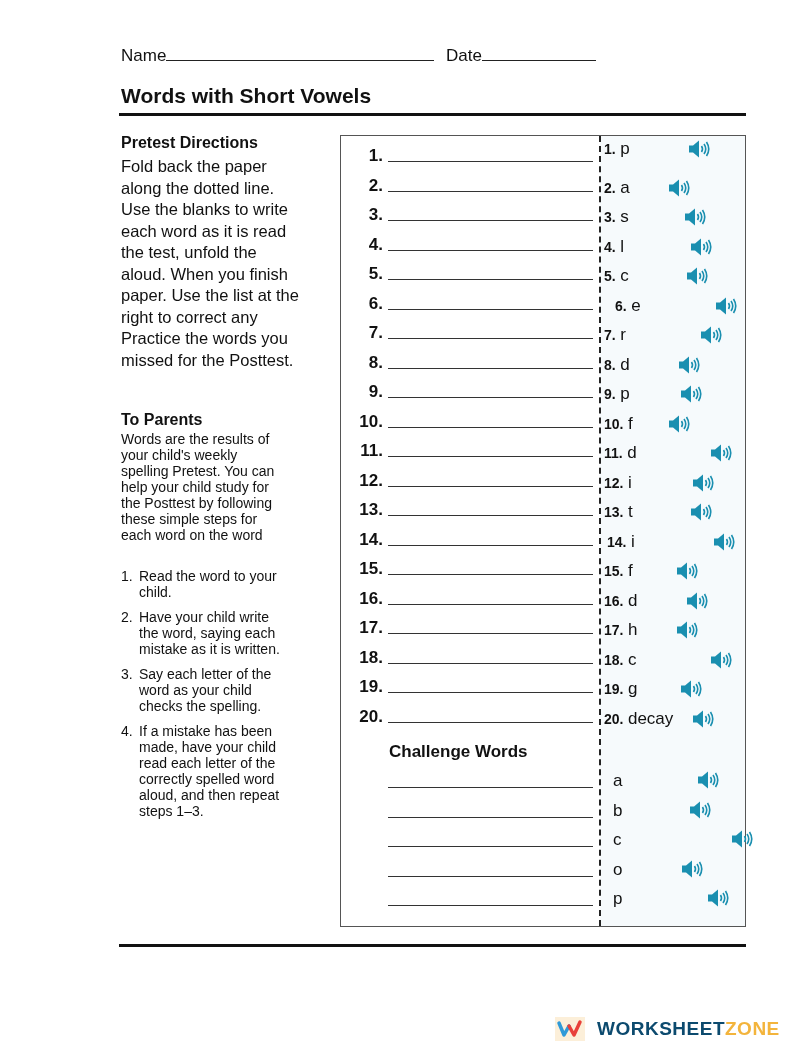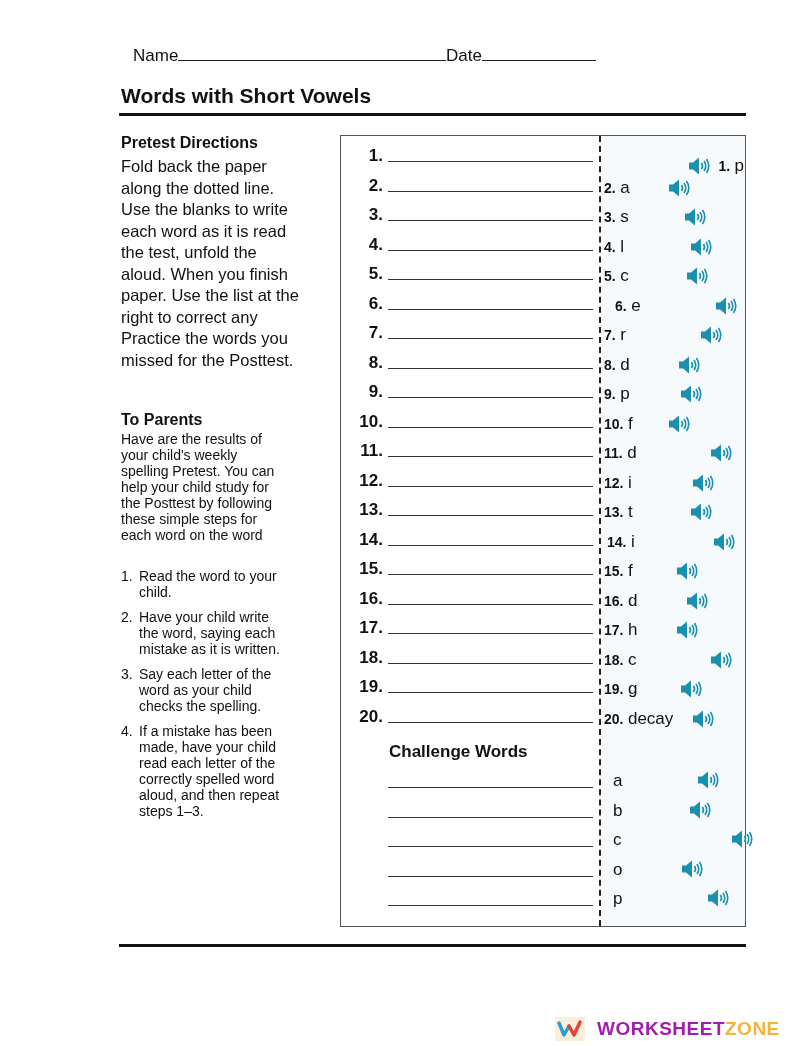--- a/index.html
+++ b/index.html
@@ -22,21 +22,21 @@
   .row-num { font-size:17px; font-weight:bold; text-align:right; width:42px; }
   .blank { border-bottom:1.5px solid #333; }
   .key-num { font-size:14px; font-weight:bold; }
   .key-word { font-size:17px; }
   .spk { width:24px; height:20px; }
   .brand-text { font-size:19px; font-weight:bold; letter-spacing:0.5px; }
 </style>
 </head>
 <body>
 
-<div class="abs hdr-line" style="left:121px; top:46px;margin-left:12px;">
+<div class="abs hdr-line" style="left:121px; top:46px;">
   <span>Name</span><span class="uline" style="width:268px;"></span>
 </div>
 <div class="abs hdr-line" style="left:446px; top:46px;">
   <span>Date</span><span class="uline" style="width:114px;"></span>
 </div>
 
 <div class="abs title" style="left:121px; top:84px;">Words with Short Vowels</div>
 <div class="abs rule" style="left:119px; top:113px; width:627px; height:3px;"></div>
 
 <div class="abs h3" style="left:121px; top:134px;">Pretest Directions</div>
@@ -48,21 +48,21 @@
     <div>the test, unfold the</div>
     <div>aloud. When you finish</div>
     <div>paper. Use the list at the</div>
     <div>right to correct any</div>
     <div>Practice the words you</div>
     <div>missed for the Posttest.</div>
   </div>
 
 <div class="abs h3" style="left:121px; top:411px;">To Parents</div>
 <div class="abs par-p" id="par-lines" style="left:121px; top:431px; width:210px;">
-    <div>Have are the results of</div>
+    <div>Words are the results of</div>
     <div>your child's weekly</div>
     <div>spelling Pretest. You can</div>
     <div>help your child study for</div>
     <div>the Posttest by following</div>
     <div>these simple steps for</div>
     <div>each word on the word</div>
   </div>
 <ul class="abs steps" id="steps" style="left:121px; top:568px; width:210px;">
     <li>
       <span class="num">1.</span>
@@ -139,21 +139,21 @@
     </div>
   <div class="abs h3" style="left:48px; top:606px; font-size:17px;">Challenge Words</div>
   <div id="challenge-blanks">
       <div class="abs blank" style="left:47px; top:651px; width:205px;"></div>
       <div class="abs blank" style="left:47px; top:680.5px; width:205px;"></div>
       <div class="abs blank" style="left:47px; top:710px; width:205px;"></div>
       <div class="abs blank" style="left:47px; top:739.5px; width:205px;"></div>
       <div class="abs blank" style="left:47px; top:769px; width:205px;"></div>
     </div>
   <div id="key-rows">
-      <div class="abs" style="left:263px; top:20px; width:140px; height:24px;text-align:right;"><span class="key-num">1.</span> <span class="key-word">p</span><span class="abs spk" style="left:84px; top:0px;"><svg viewBox="0 0 24 20" width="24" height="20">
+      <div class="abs" style="left:263px; top:3px; width:140px; height:24px;"><span class="key-num">1.</span> <span class="key-word">p</span><span class="abs spk" style="left:84px; top:0px;"><svg viewBox="0 0 24 20" width="24" height="20">
   <rect x="1" y="6.5" width="4" height="7" fill="#1a8fb0"></rect>
   <polygon points="5,6.5 11,1.5 11,18.5 5,13.5" fill="#1a8fb0"></polygon>
   <path d="M13.5,7 Q15.5,10 13.5,13" fill="none" stroke="#1a8fb0" stroke-width="1.6"></path>
   <path d="M16,5 Q19.5,10 16,15" fill="none" stroke="#1a8fb0" stroke-width="1.6"></path>
   <path d="M18.5,3 Q23,10 18.5,17" fill="none" stroke="#1a8fb0" stroke-width="1.6"></path>
 </svg></span></div>
       <div class="abs" style="left:263px; top:41.5px; width:140px; height:24px;"><span class="key-num">2.</span> <span class="key-word">a</span><span class="abs spk" style="left:64px; top:0px;"><svg viewBox="0 0 24 20" width="24" height="20">
   <rect x="1" y="6.5" width="4" height="7" fill="#1a8fb0"></rect>
   <polygon points="5,6.5 11,1.5 11,18.5 5,13.5" fill="#1a8fb0"></polygon>
   <path d="M13.5,7 Q15.5,10 13.5,13" fill="none" stroke="#1a8fb0" stroke-width="1.6"></path>
@@ -328,14 +328,14 @@
 
 <div class="abs rule" style="left:119px; top:944px; width:627px; height:3px;"></div>
 
 <div class="abs" style="left:555px; top:1017px; width:30px; height:24px; background:#fcefd9;">
   <svg width="30" height="24" viewBox="0 0 30 24">
     <polyline points="4,6 9,18 14,9" fill="none" stroke="#2f9ad8" stroke-width="3.5" stroke-linecap="round" stroke-linejoin="round"></polyline>
     <polyline points="14,9 19,18 25,5" fill="none" stroke="#e8403a" stroke-width="3.5" stroke-linecap="round" stroke-linejoin="round"></polyline>
   </svg>
 </div>
 <div class="abs brand-text" style="left:597px; top:1018px;">
-  <span style="color:#a21caf;">WORKSHEET</span><span style="color:#f3b43c;">ZONE</span>
+  <span style="color:#0c4a6e;">WORKSHEET</span><span style="color:#f3b43c;">ZONE</span>
 </div>
 
 </body></html>

